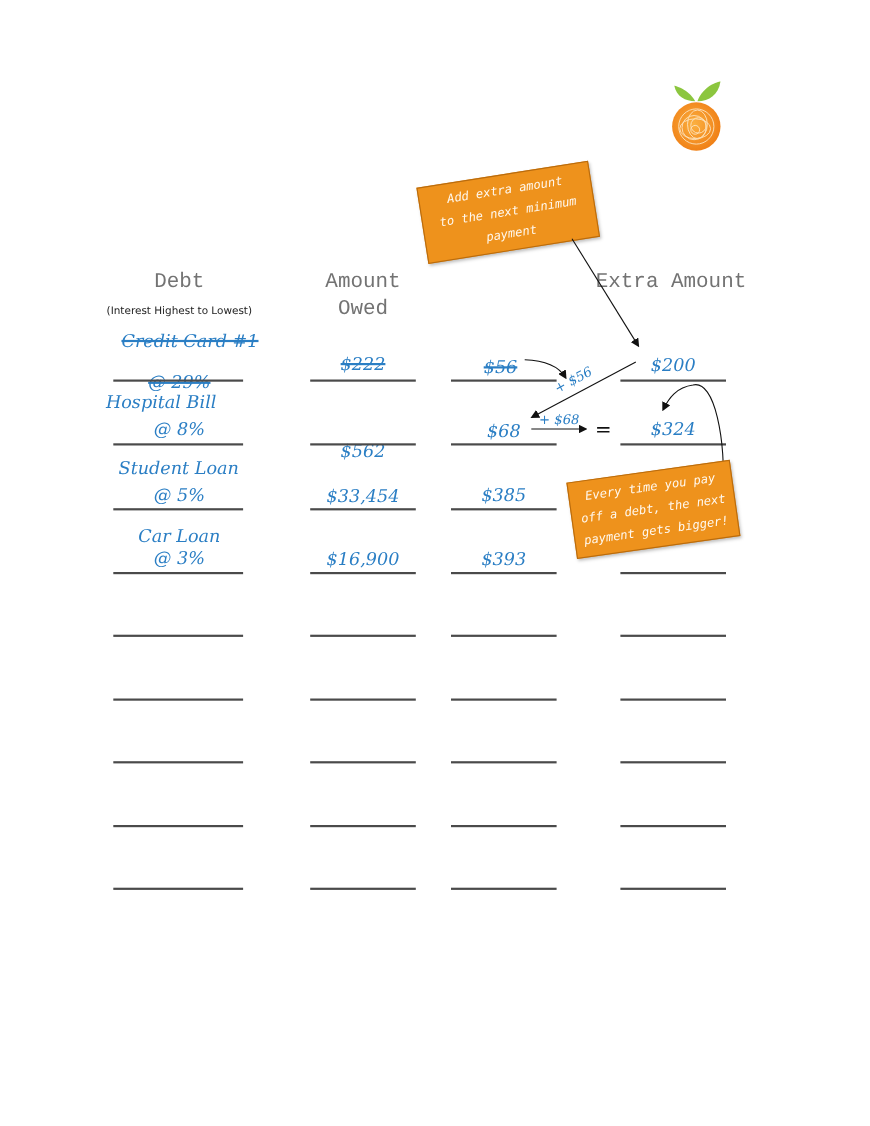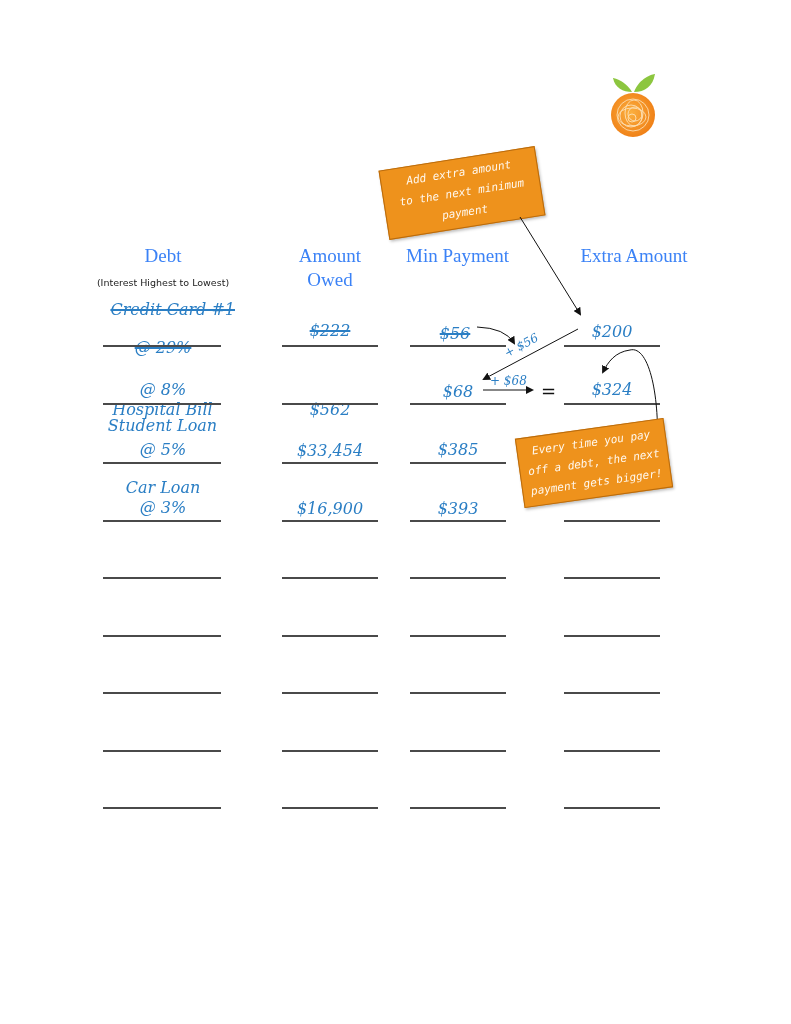--- a/index.html
+++ b/index.html
@@ -1,20 +1,20 @@
 <!DOCTYPE html>
 <html><head>
 <meta charset="utf-8">
 <style>
   html, body { margin: 0; padding: 0; background: #ffffff; }
   body { width: 791px; height: 1024px; position: relative; overflow: hidden;
          font-family: "DejaVu Sans", sans-serif; color: #111; }
   .abs { position: absolute; }
-  .hdr { position: absolute; font-family: Liberation Serif, serif; font-size: 19px;
-         color: #3b82f6; text-align: center; line-height: 24px; }
+  .hdr { position: absolute; font-family: Liberation Mono, monospace; font-size: 19px;
+         color: #737373; text-align: center; line-height: 24px; }
   .sub { position: absolute; font-family: "DejaVu Sans", sans-serif; font-size: 9.5px; color: #222;
          text-align: center; }
   .line { position: absolute; height: 1.5px; background: #4a4a4a; }
   .hand { position: absolute; font-family: "DejaVu Serif", serif; font-style: italic;
           color: #2a7ec4; font-size: 16px; text-align: center; white-space: nowrap; }
   .struck { text-decoration: line-through; text-decoration-thickness: 1.5px; }
   .note { position: absolute; background: #ee921c; border: 1px solid #b96b0d;
           color: #fff8ee; font-family: "DejaVu Sans Mono", monospace; font-style: italic;
           font-size: 11px; line-height: 20px; text-align: center;
           box-shadow: 1px 2px 3px rgba(0,0,0,0.25); }
@@ -55,37 +55,36 @@
 
 <div class="hdr" style="left:103px; top:244px; width:120px;">Debt</div>
 <div class="sub" style="left:78px; top:277px; width:170px;">(Interest Highest to Lowest)</div>
 
 <div class="hdr" style="left:280px; top:244px; width:100px;">
   <div>Amount</div>
   <div>Owed</div>
 </div>
 
 <div class="hdr" style="left:390px; top:244px; width:135px;">
-  <div>Min Payment</div>
 </div>
 
-<div class="hdr" style="left:540px; top:244px; width:140px;margin-left:24px;">Extra Amount</div>
+<div class="hdr" style="left:540px; top:244px; width:140px;">Extra Amount</div>
 
 <div class="hand struck" style="left:90px; top:300px; width:145px;text-align:right;">Credit Card #1</div>
 <div class="hand struck" style="left:103px; top:322px; width:120px;margin-top:16px;">@ 29%</div>
 <div class="hand struck" style="left:282px; top:321px; width:96px;">$222</div>
 <div class="hand struck" style="left:410px; top:324px; width:90px;">$56</div>
 <div class="hand" style="left:564px; top:322px; width:96px;">$200</div>
 
 <div class="line" style="left:103px; top:345px; width:118px;"></div>
 <div class="line" style="left:282px; top:345px; width:96px;"></div>
 <div class="line" style="left:410px; top:345px; width:96px;"></div>
 <div class="line" style="left:564px; top:345px; width:96px;"></div>
 
-<div class="hand" style="left:95px; top:356px; width:135px;margin-top:44px;">Hospital Bill</div>
+<div class="hand" style="left:79px; top:356px; width:135px;">Hospital Bill</div>
 <div class="hand" style="left:103px; top:380px; width:120px;">@ 8%</div>
 <div class="hand" style="left:282px; top:400px; width:96px;">$562</div>
 <div class="hand" style="left:428px; top:382px; width:60px;">$68</div>
 <div class="abs" style="left:541px; top:380px; font-size:18px; font-family:'DejaVu Sans', sans-serif; color:#111;">=</div>
 <div class="hand" style="left:564px; top:380px; width:96px;">$324</div>
 
 <div class="line" style="left:103px; top:403px; width:118px;"></div>
 <div class="line" style="left:282px; top:403px; width:96px;"></div>
 <div class="line" style="left:410px; top:403px; width:96px;"></div>
 <div class="line" style="left:564px; top:403px; width:96px;"></div>

